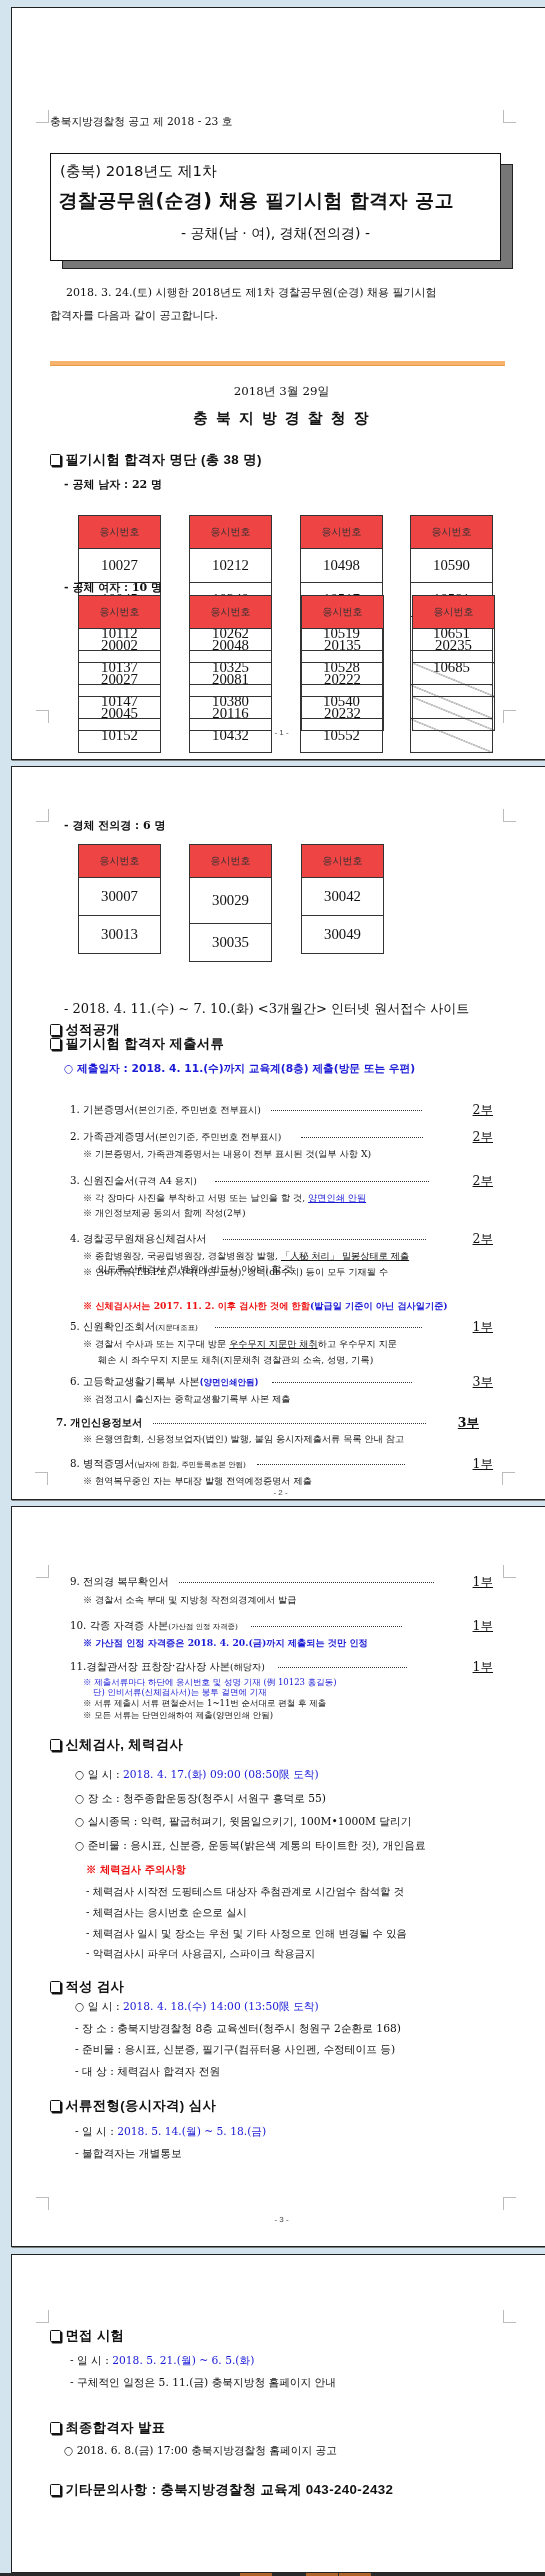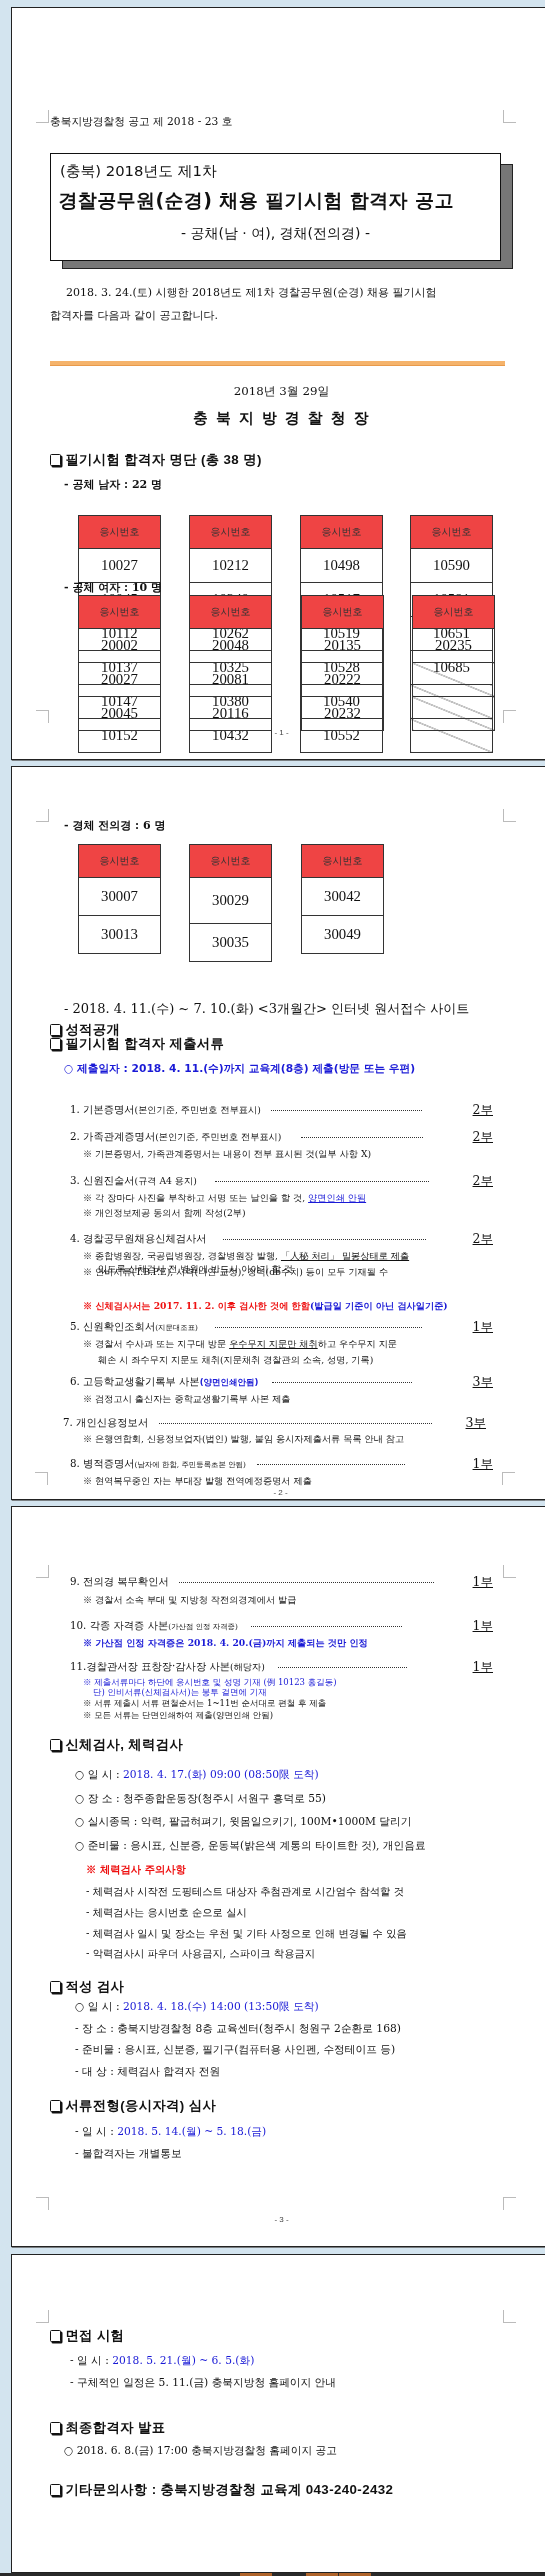--- a/index.html
+++ b/index.html
@@ -323,21 +323,21 @@
   <div class="abs small" style="left:71px;top:571px;"><span>※ 경찰서 수사과 또는 지구대 방문 </span><span class="ul">우수무지 지문만 채취</span><span>하고 우수무지 지문</span></div>
   <div class="abs small" style="left:86px;top:587px;">훼손 시 좌수무지 지문도 채취(지문채취 경찰관의 소속, 성명, 기록)</div>
 
   <div class="abs txt" style="left:58px;top:608px;width:423px;">
     <span>6. 고등학교생활기록부 사본</span><span class="small bold blue gothic" style="font-size:8.5px;">(양면인쇄안됨)</span>
     <span class="dots" style="width:140px;margin-left:10.3px;"></span>
     <span class="cnt" style="position:absolute;right:0;top:-1.5px;">3부</span>
   </div>
   <div class="abs small" style="left:71px;top:626px;">※ 검정고시 출신자는 중학교생활기록부 사본 제출</div>
 
-  <div class="abs txt" style="left:51px;top:649px;width:423px;">
+  <div class="abs txt" style="left:44px;top:649px;width:423px;font-weight:bold;">
     <span>7. 개인신용정보서</span>
     <span class="dots" style="width:273px;margin-left:7.4px;"></span>
     <span class="cnt" style="position:absolute;right:0;top:-1.5px;">3부</span>
   </div>
   <div class="abs small" style="left:71px;top:666px;">※ 은행연합회, 신용정보업자(법인) 발행, 붙임 응시자제출서류 목록 안내 참고</div>
 
   <div class="abs txt" style="left:58px;top:690px;width:423px;">
     <span>8. 병적증명서</span><span class="tiny">(남자에 한함, 주민등록초본 안됨)</span>
     <span class="dots" style="width:148px;margin-left:7.4px;"></span>
     <span class="cnt" style="position:absolute;right:0;top:-1.5px;">1부</span>

